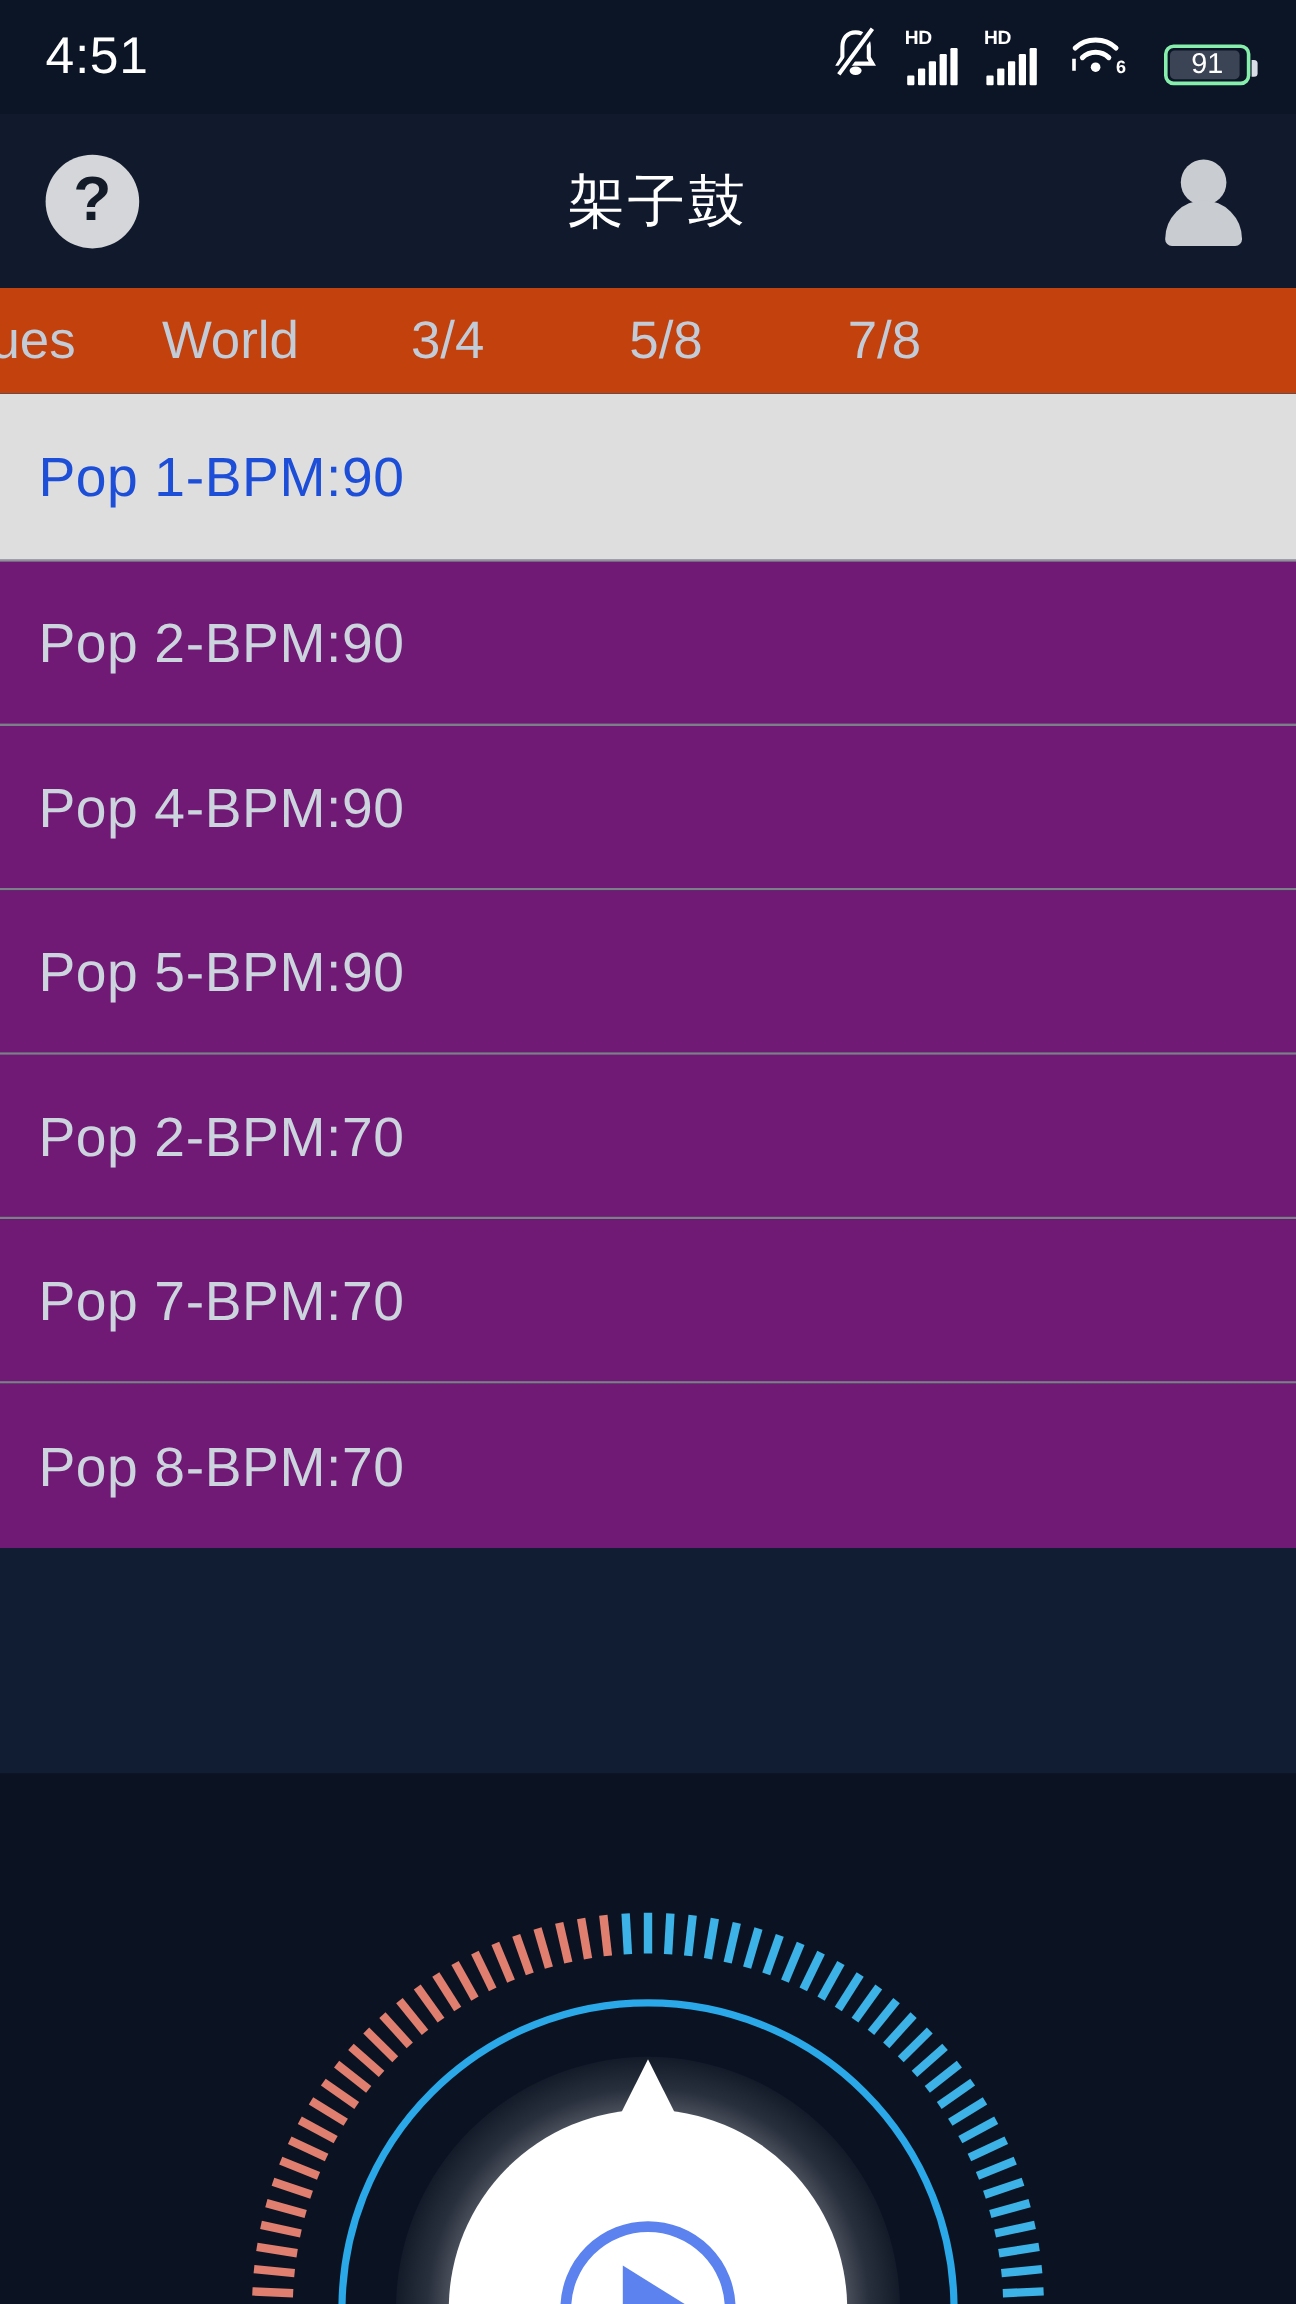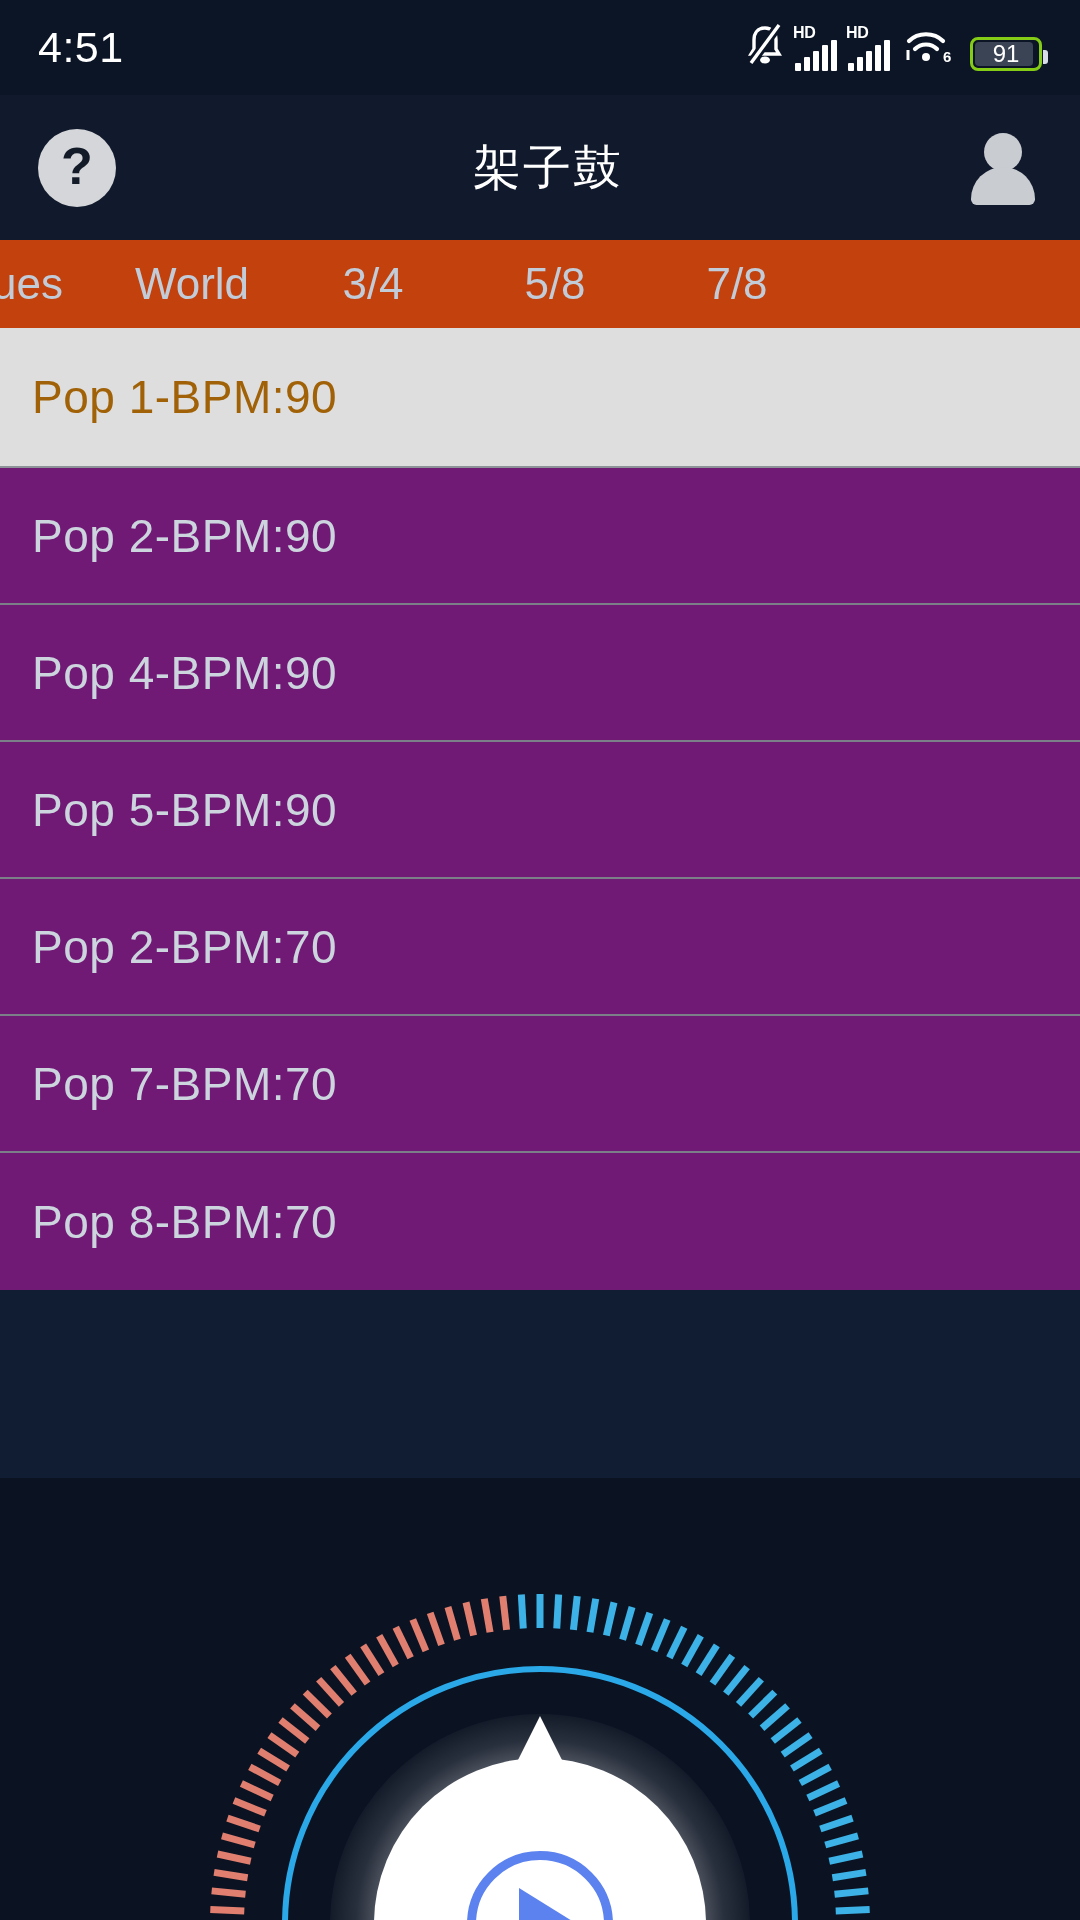--- a/index.html
+++ b/index.html
@@ -14,41 +14,41 @@
   
   .statusbar{
     position:absolute; top:0; left:0; width:1080px; height:95px;
     background:#0c1526;
     display:flex; align-items:center; justify-content:space-between;
     padding:0 38px;
   }
   .status-time{
     color:#ffffff; font-size:43px; letter-spacing:0.5px; font-weight:400;
   }
-  .status-icons{ display:flex; align-items:flex-end; gap:11px; height:46px; }
+  .status-icons{ display:flex; align-items:flex-end; gap:24px; height:46px; }
 
   .ic{ display:block; }
 
   
   .sig-group{ position:relative; display:flex; align-items:flex-end; height:44px; }
   .hd-label{
     position:absolute; top:-2px; left:-2px;
     font-size:16px; font-weight:700; color:#fff; line-height:1;
     letter-spacing:-0.3px;
   }
   .bars{ display:flex; align-items:flex-end; gap:3px; height:30px; margin-top:14px; }
   .bars i{ display:block; width:6px; background:#fff; border-radius:1px; }
   .bars i:nth-child(1){ height:8px; }
   .bars i:nth-child(2){ height:14px; }
   .bars i:nth-child(3){ height:20px; }
   .bars i:nth-child(4){ height:26px; }
   .bars i:nth-child(5){ height:31px; }
 
   .battery{
-    width:72px; height:34px; border:3px solid #84cc16; border-radius:8px;
+    width:72px; height:34px; border:3px solid #86efac; border-radius:8px;
     position:relative; display:flex; align-items:center; justify-content:center;
     margin-left:4px;
     text-align:center;
   }
   .battery:after{
     content:""; position:absolute; right:-9px; top:10px;
     width:5px; height:14px; background:#d8dde6; border-radius:0 3px 3px 0;
   }
   .battery-fill{
     position:absolute; left:2px; top:2px; bottom:2px; width:58px;
@@ -109,21 +109,21 @@
     height:137px; display:flex; align-items:center;
     padding-left:32px; cursor:pointer;
     border-bottom:2px solid #7a7f88;
     background:#701a75;
   }
   .row.selected{
     background:#dedede; border-bottom:2px solid #8d9198;
     height:140px;
   }
   .row-label{ font-size:46px; color:#ccd4de; font-weight:400; letter-spacing:0.5px; }
-  .row.selected .row-label{ color:#a16207; }
+  .row.selected .row-label{ color:#1d4ed8; }
 
   
   .dial-area{
     position:absolute; top:1478px; left:0; width:1080px; height:442px;
     background:#0b1322; overflow:hidden;
   }
   .dial-wrap{
     position:absolute; left:50%; transform:translateX(-50%);
     top:66px; width:760px; height:760px;
   }

